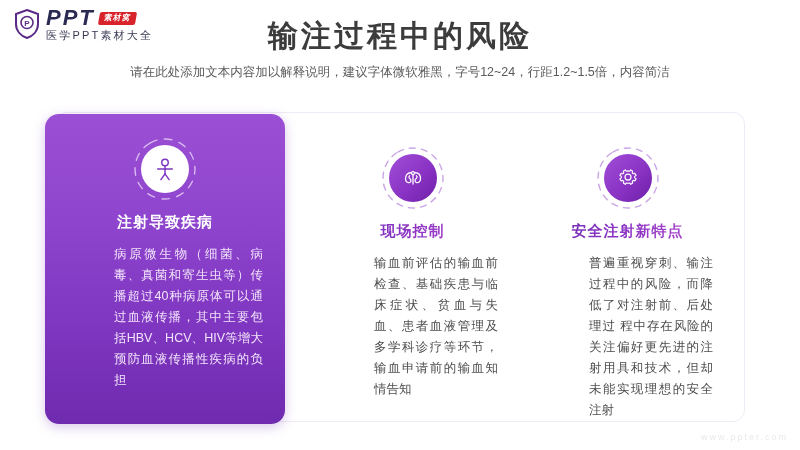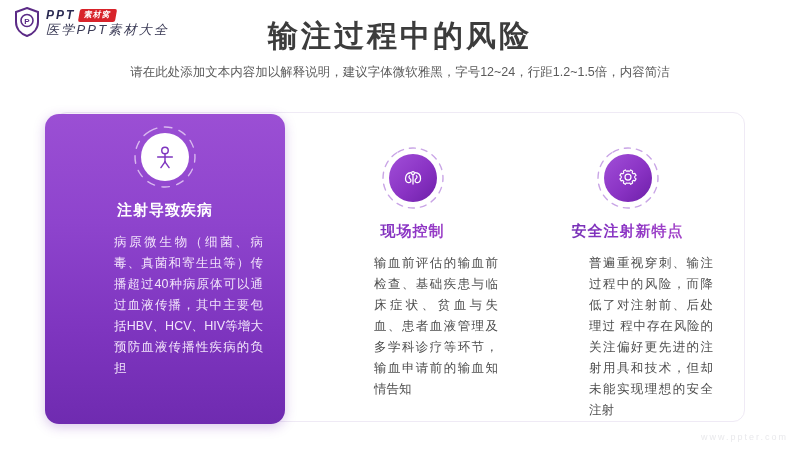--- a/index.html
+++ b/index.html
@@ -34,45 +34,44 @@
     flex-direction: column;
     justify-content: center;
     gap: 1px;
   }
   .logo-row1 {
     display: flex;
     align-items: center;
     gap: 4px;
   }
   .logo-ppt {
-    font-size: 12px;
+    font-size: 22px;
     font-weight: bold;
     font-style: italic;
     letter-spacing: 2px;
     color: #2a2a52;
     line-height: 1;
   }
   .logo-badge {
     background: #d8232a;
     color: #ffffff;
     font-size: 8px;
     line-height: 1;
     padding: 2px 5px 3px 5px;
     border-radius: 2px;
     transform: skewX(-10deg);
     letter-spacing: 1px;
     font-weight: bold;
   }
   .logo-sub {
-    font-size: 13px;
+    font-size: 11px;
     color: #3a3a55;
     letter-spacing: 2.2px;
     line-height: 1;
     white-space: nowrap;
-    font-style: italic;
   }
 
   
   .page-title {
     position: absolute;
     left: 0;
     right: 0;
     top: 16px;
     text-align: center;
     font-size: 30px;
@@ -122,21 +121,21 @@
     padding: 34px 22px 20px 22px;
     text-align: center;
   }
   .card.featured {
     width: 240px;
     height: 310px;
     border-radius: 14px;
     background: linear-gradient(180deg, #9b4fd4 0%, #8e44cd 35%, #7e35bf 70%, #6f2bb0 100%);
     box-shadow: 0 3px 12px rgba(120,50,180,0.28);
     margin-right: 20px;
-    padding-top: 15px;
+    padding-top: 27px;
   }
   .card.plain {
     width: 215px;
     height: 300px;
     background: transparent;
     padding-top: 36px;
   }
 
   
   .icon-wrap {

